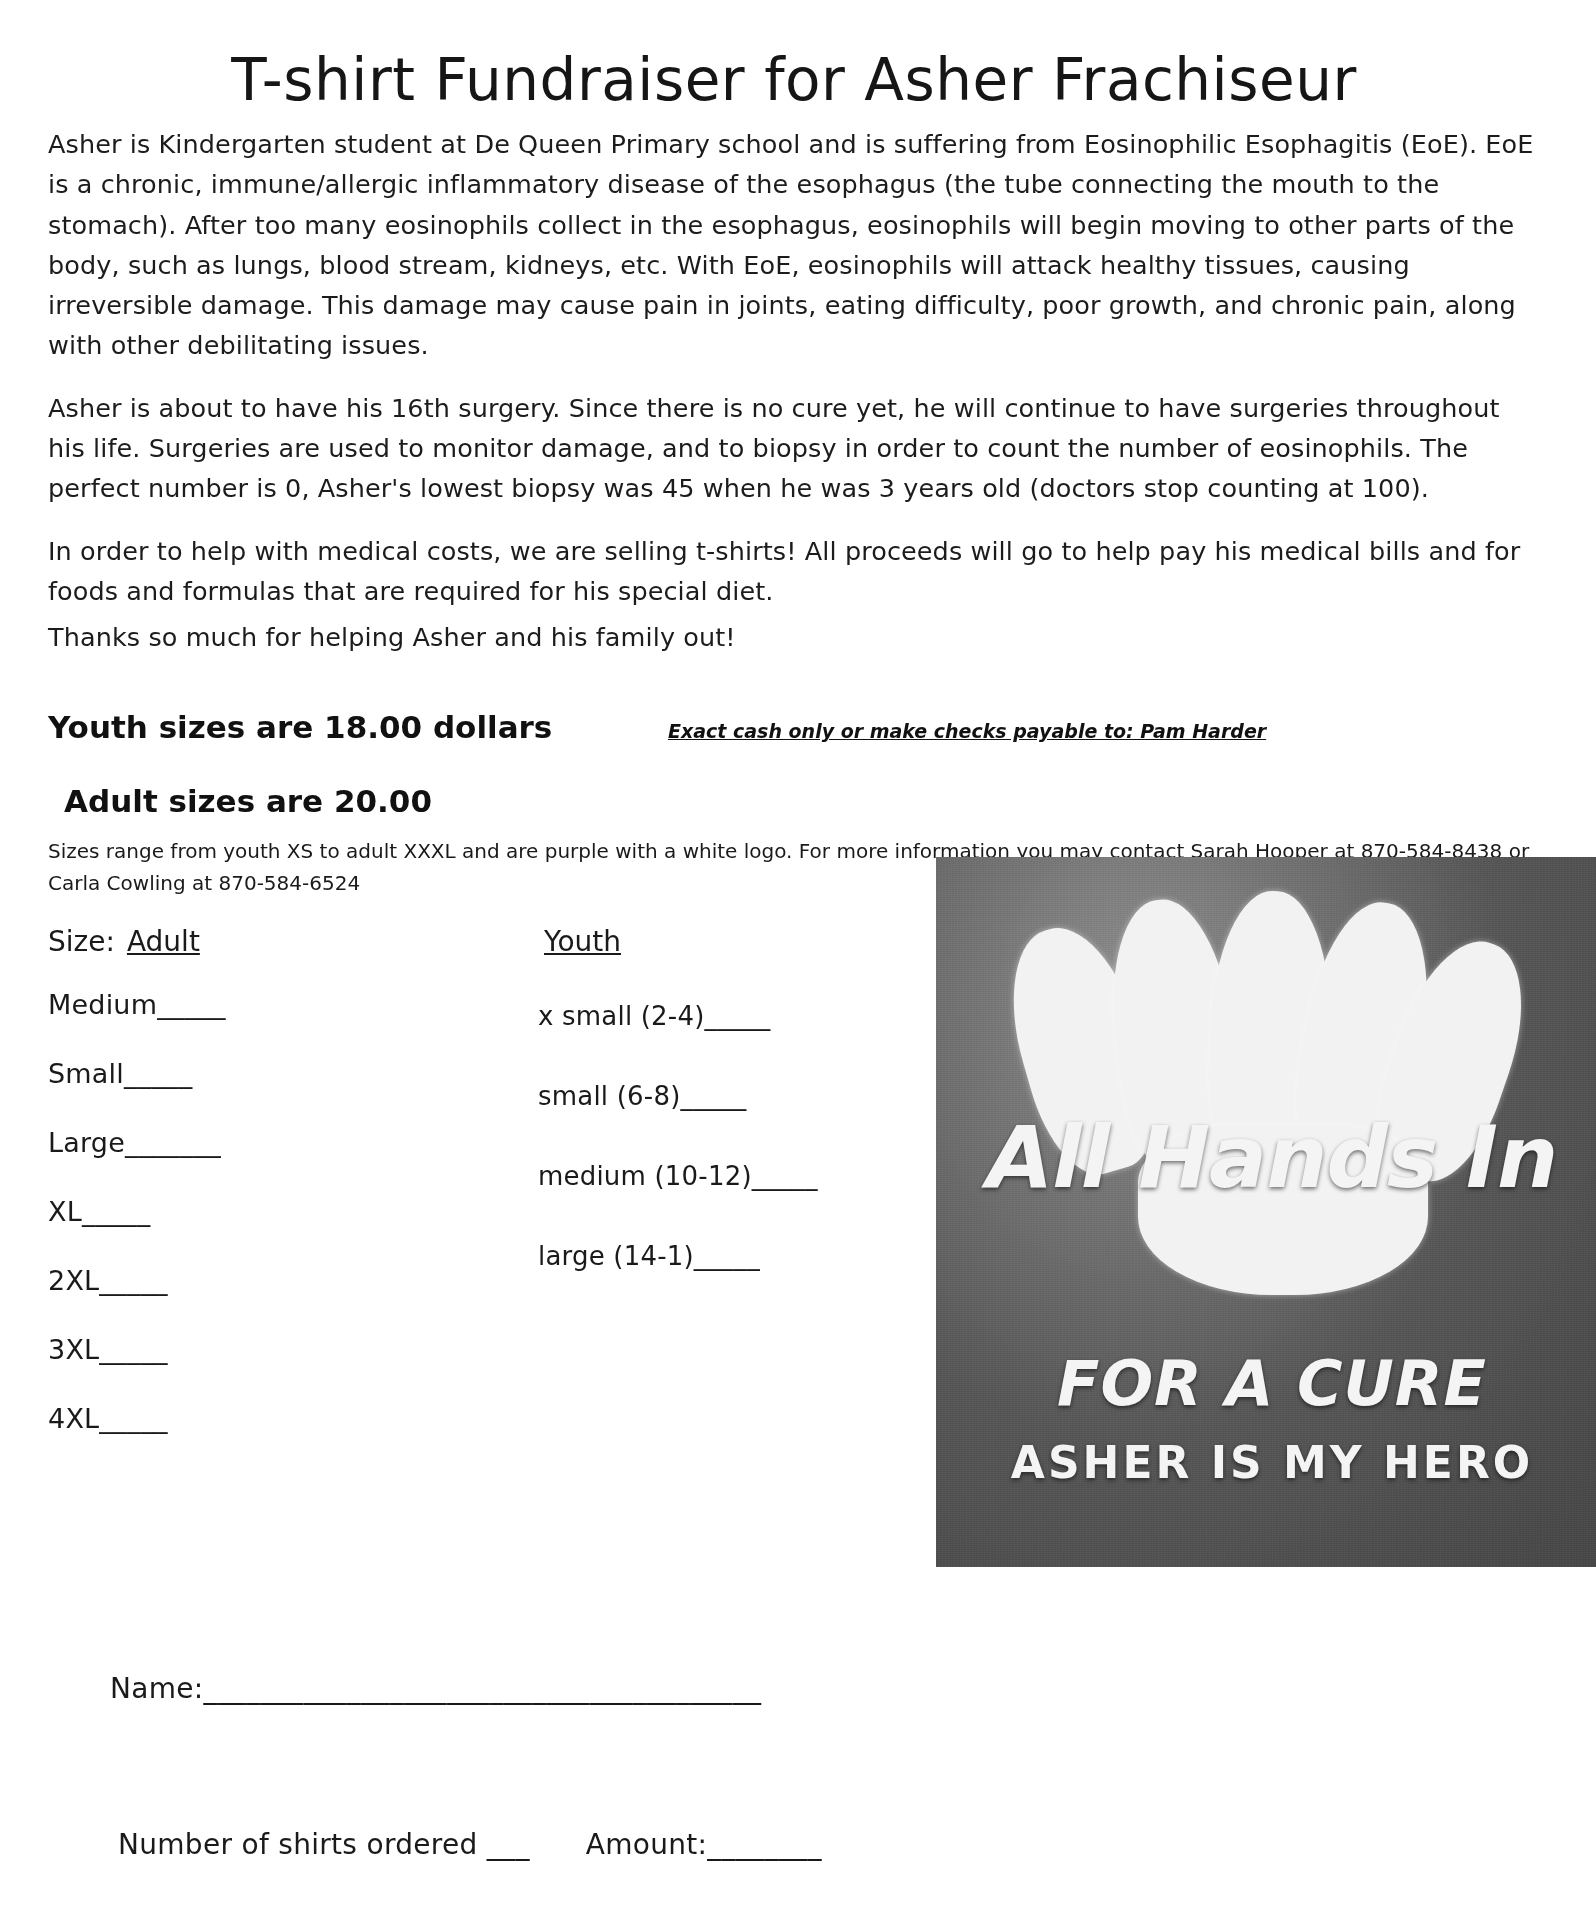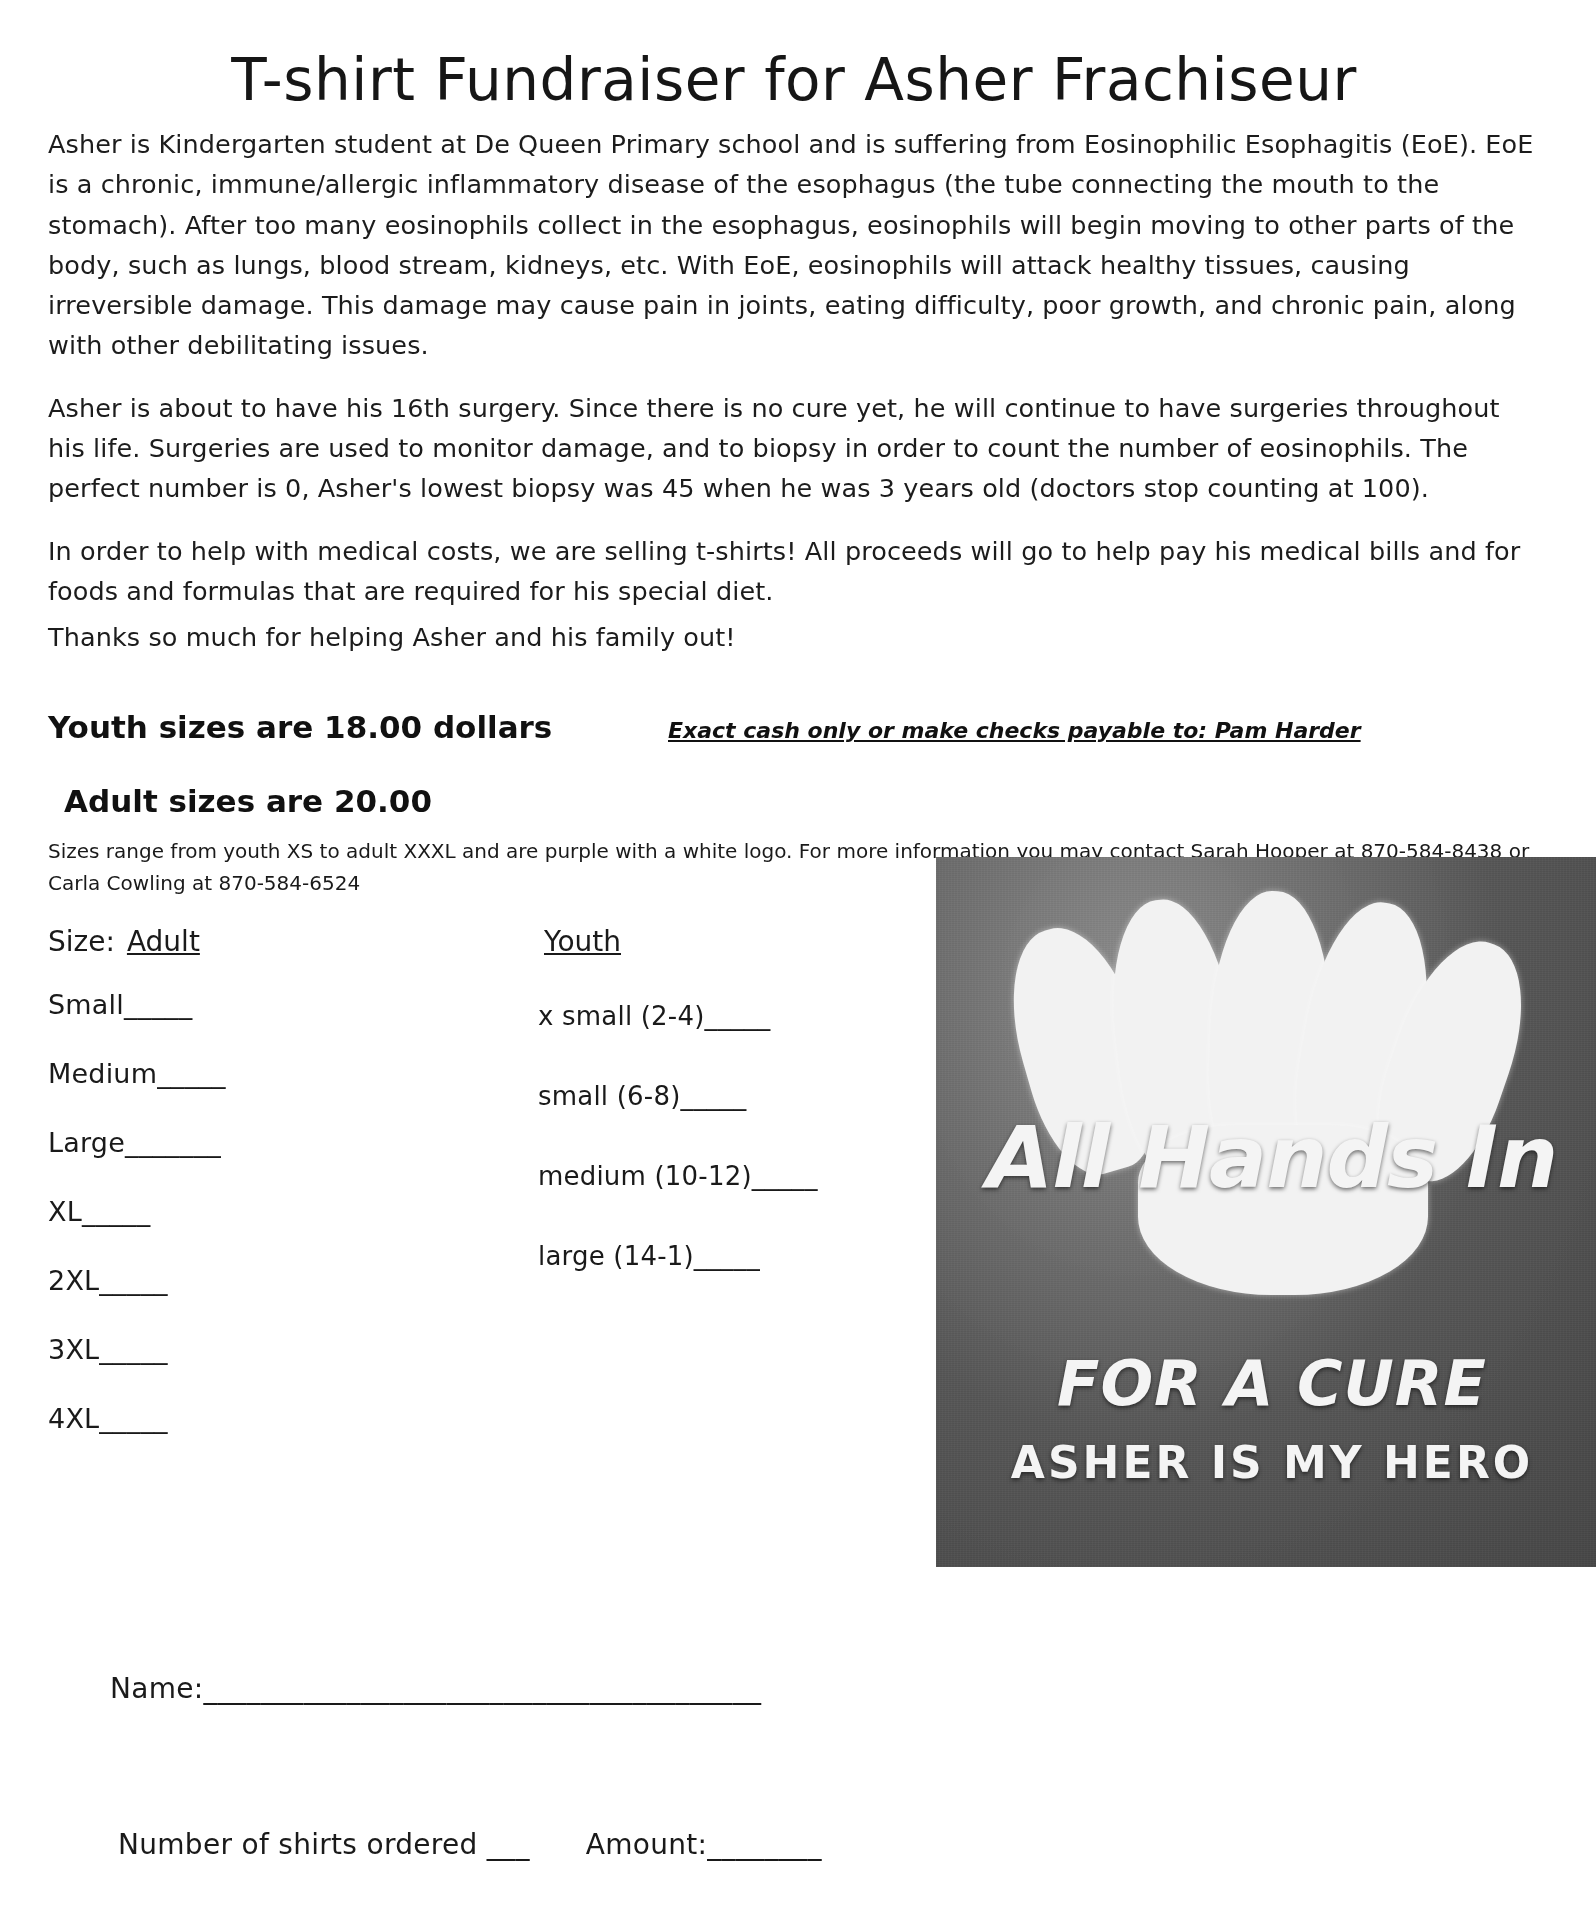--- a/index.html
+++ b/index.html
@@ -49,21 +49,21 @@
     align-items: baseline;
     margin-top: 52px;
   }
   .price-line {
     font-size: 31px;
     font-weight: 700;
     color: #111;
     width: 620px;
   }
   .checks-note {
-    font-size: 22px;
+    font-size: 19px;
     font-weight: 700;
     font-style: italic;
     text-decoration: underline;
     color: #111;
   }
   .price-line2 {
     font-size: 31px;
     font-weight: 700;
     color: #111;
     margin-top: 38px;
@@ -214,22 +214,22 @@
 
   <p class="sizes-info">Sizes range from youth XS to adult XXXL and are purple with a white logo. For more information you may contact Sarah Hooper at 870-584-8438 or Carla Cowling at 870-584-6524</p>
 
   <div class="order-area">
     <div class="order-cols">
 
       <div class="col col-adult">
         <div class="col-head">
           <span class="lbl">Size:</span><span class="u">Adult</span>
         </div>
+        <div class="size-line">Medium_____</div>
         <div class="size-line">Small_____</div>
-        <div class="size-line">Medium_____</div>
         <div class="size-line">Large_______</div>
         <div class="size-line">XL_____</div>
         <div class="size-line">2XL_____</div>
         <div class="size-line">3XL_____</div>
         <div class="size-line">4XL_____</div>
       </div>
 
       <div class="col col-youth">
         <div class="col-head">
           <span class="u">Youth</span>

